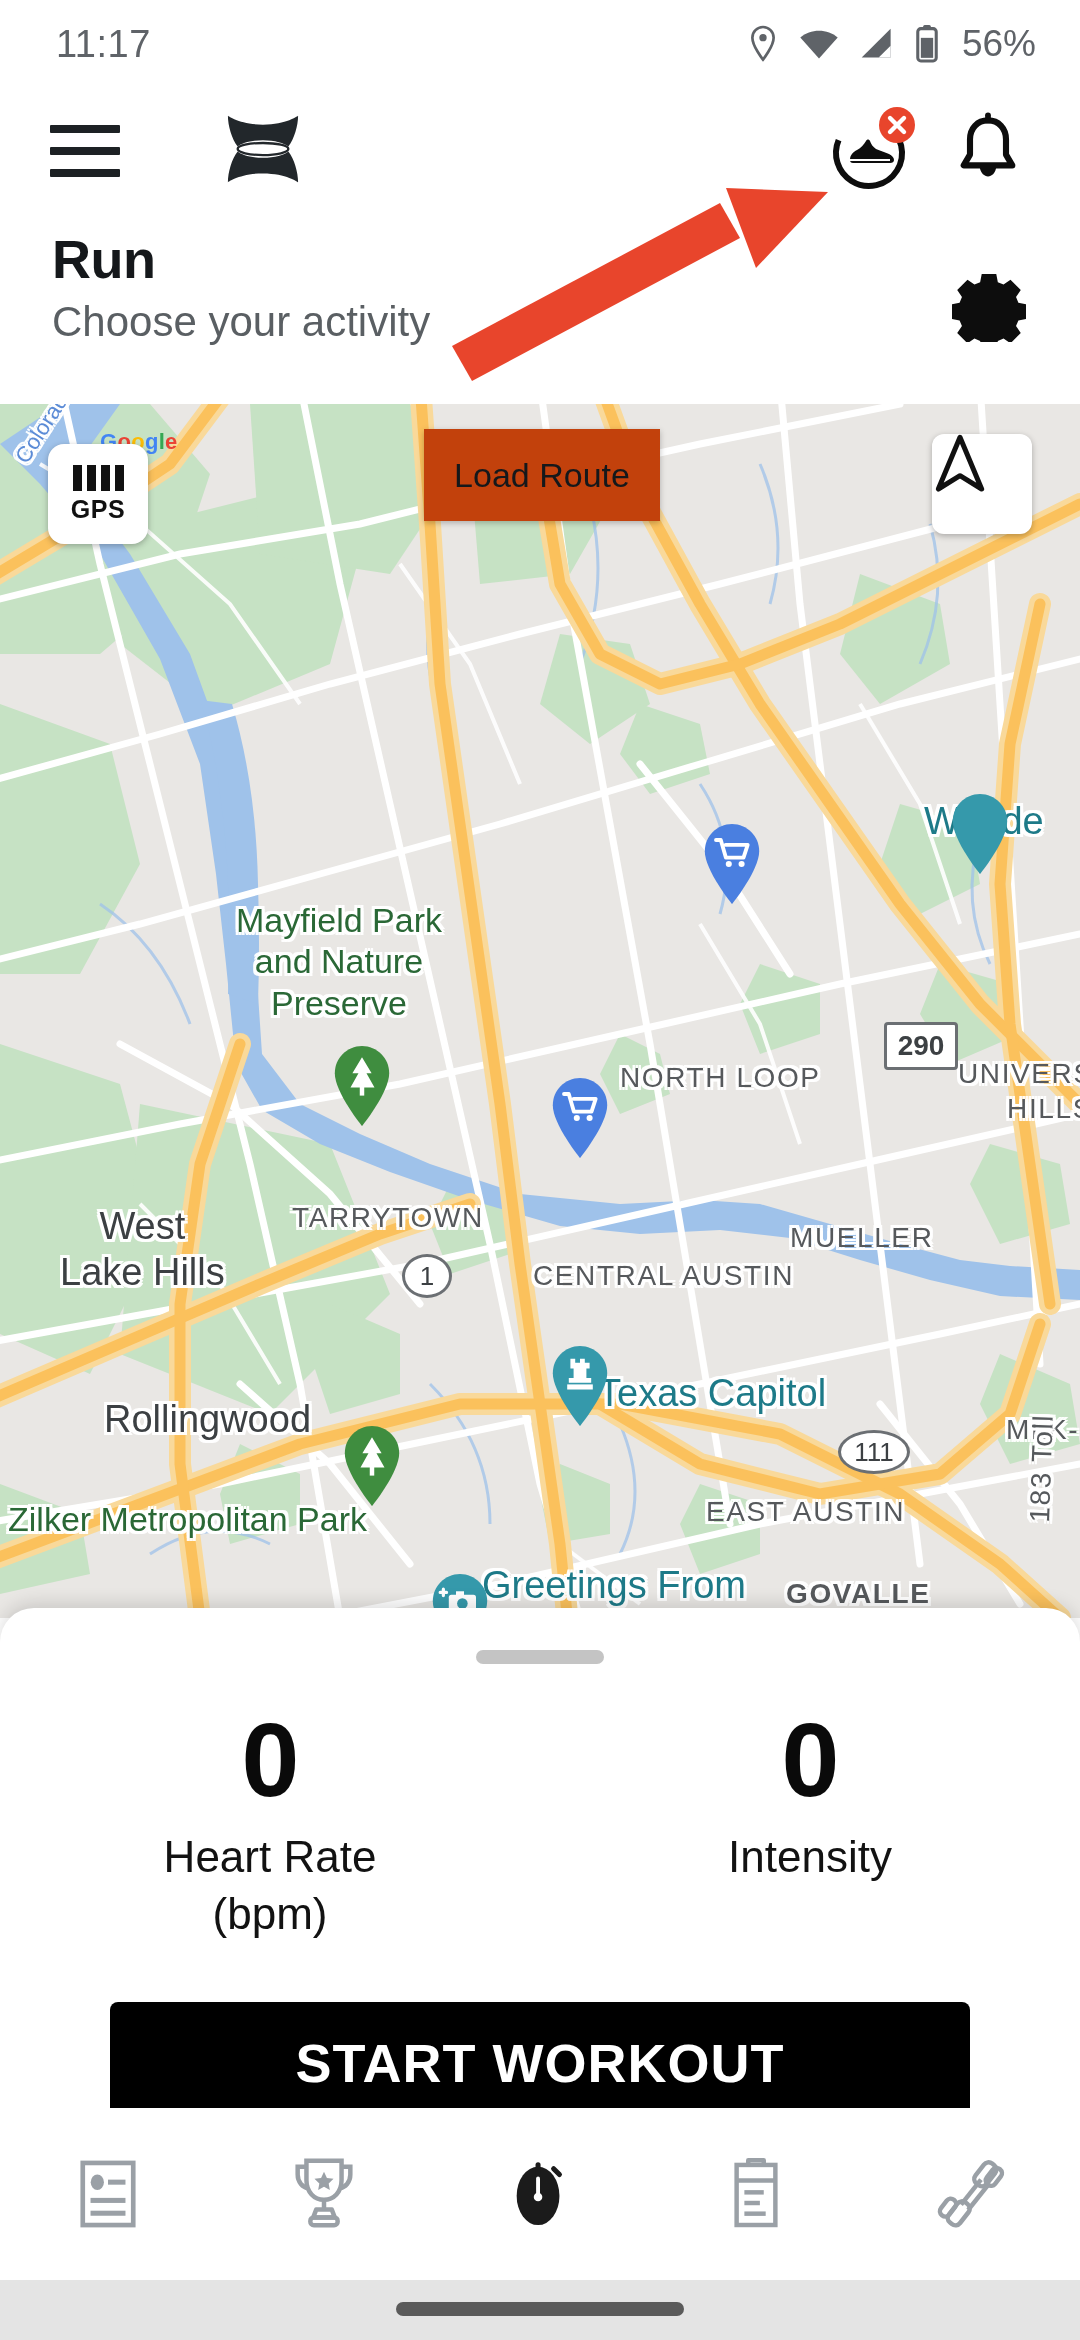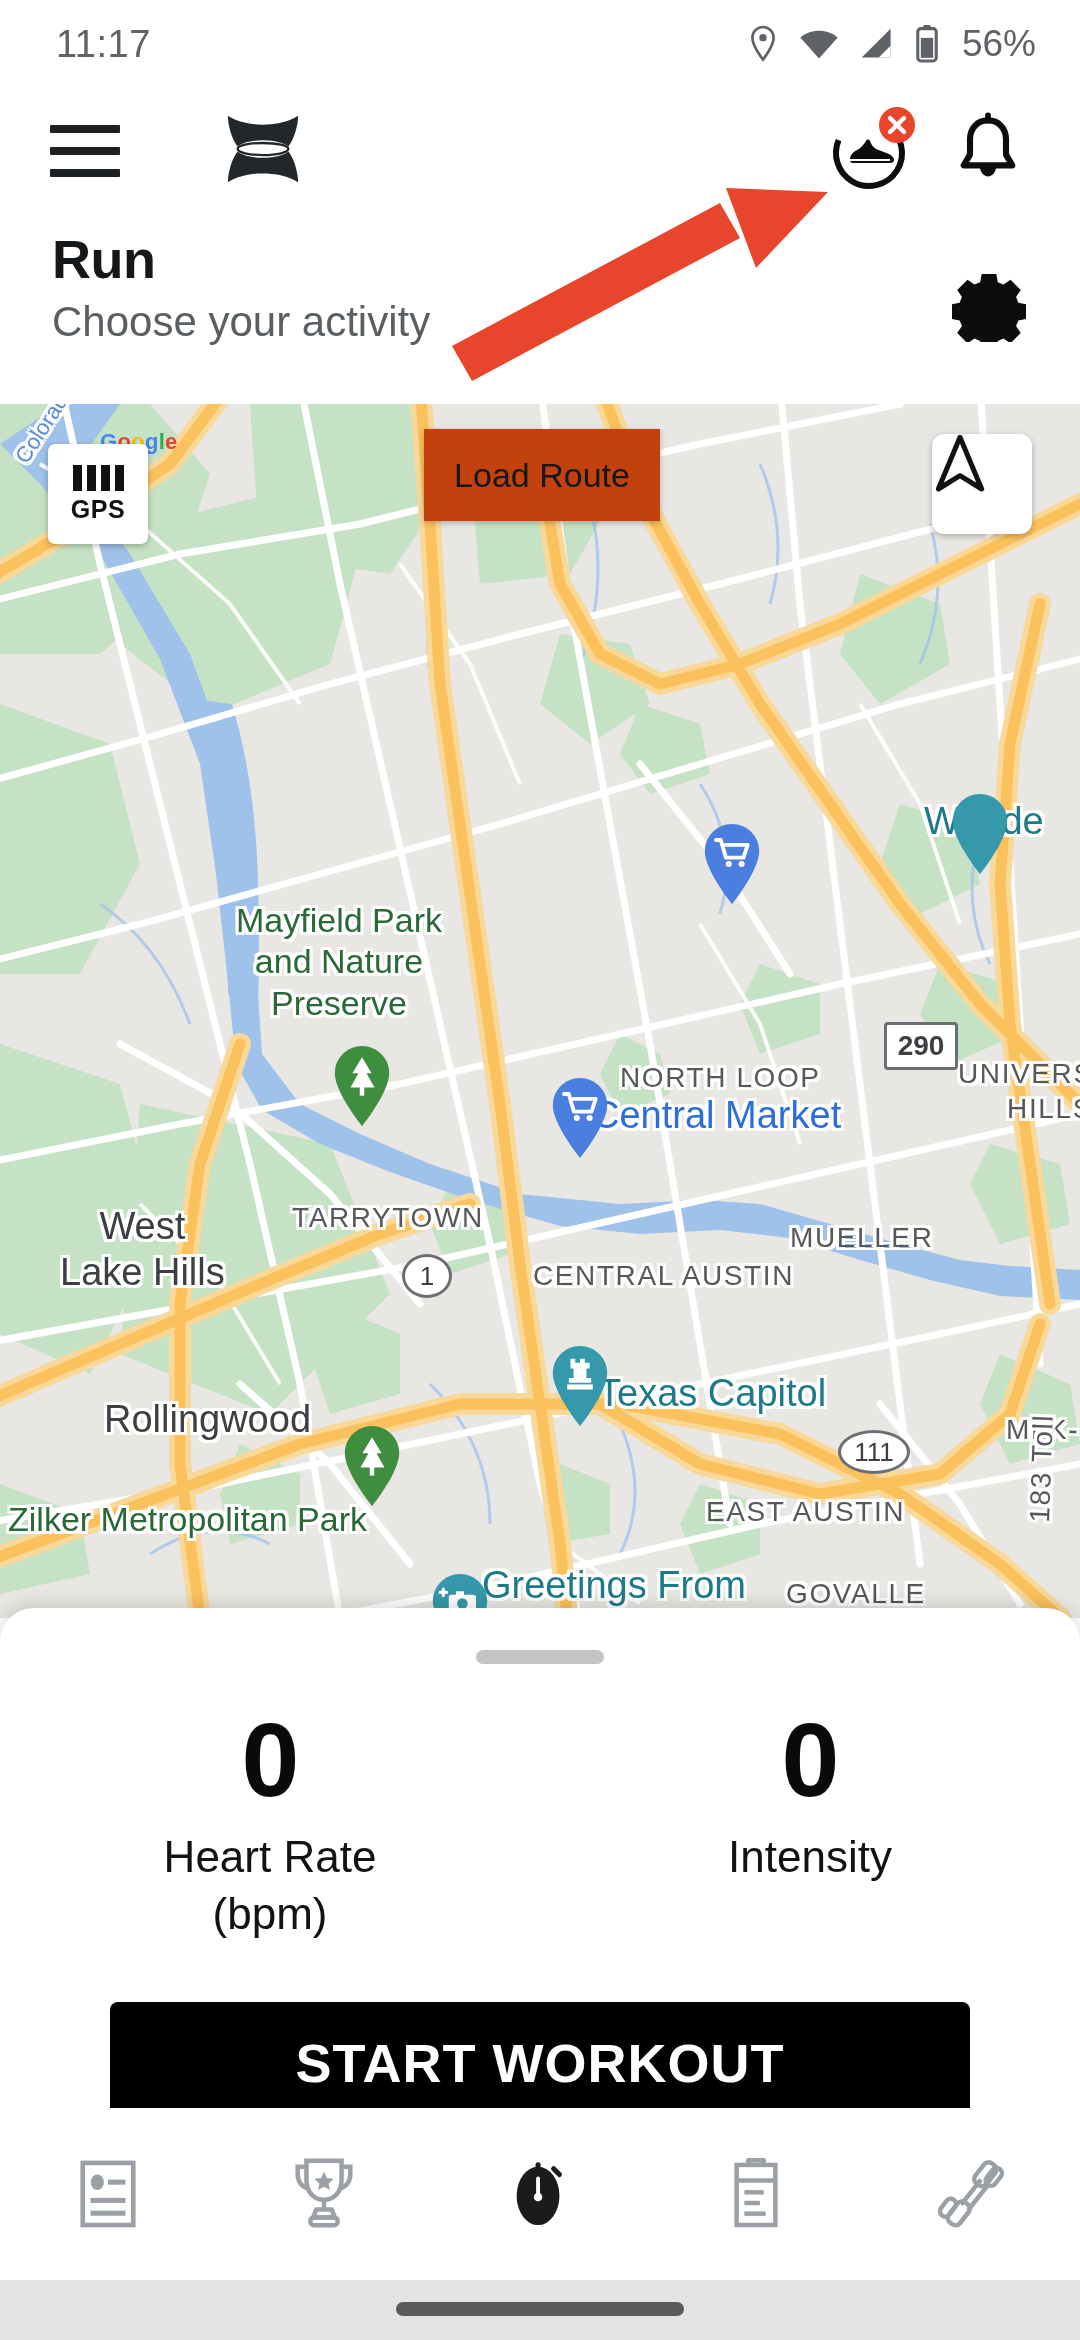--- a/index.html
+++ b/index.html
@@ -65,21 +65,21 @@
   }
   .lbl-city{ font-size:38px; color:#3c4043; }
   .lbl-hood{ font-size:28px; color:#56595c; letter-spacing:1.6px; }
   .lbl-park{ font-size:34px; color:#2a6836; }
   .lbl-poi-blue{ font-size:38px; color:#2b6ddd; }
   .lbl-poi-teal{ font-size:38px; color:#1d7a88; }
   .lbl-water{ font-size:22px; color:#5b8bd6; }
 
   .gps-chip{
     position:absolute; left:48px; top:40px; width:100px; height:100px;
-    background:#fff; border-radius:7px; box-shadow:0 2px 6px rgba(0,0,0,.28);
+    background:#fff; border-radius:16px; box-shadow:0 2px 6px rgba(0,0,0,.28);
     display:flex; flex-direction:column; align-items:center; justify-content:center; gap:4px;
   }
   .gps-bars{ display:flex; gap:5px; }
   .gps-bars i{ display:block; width:9px; height:26px; background:#111; }
   .gps-text{ font-size:25px; font-weight:700; color:#111; letter-spacing:.5px; }
 
   .load-route{
     position:absolute; left:424px; top:25px; width:236px; height:92px;
     background:#c2410c; box-shadow:0 2px 6px rgba(0,0,0,.25);
     display:flex; align-items:center; justify-content:center;
@@ -338,37 +338,36 @@
     </svg>
   </div>
 
   <div class="map-label lbl-water" style="left:10px; top:50px; transform:rotate(-57deg); transform-origin:left top;">Colorado River</div>
 
   <div class="map-label lbl-park" style="left:236px; top:496px; text-align:center; line-height:1.22;">Mayfield Park<br>and Nature<br>Preserve</div>
 
   <div class="map-label lbl-poi-teal" style="left:924px; top:396px;">Wonde</div>
 
   <div class="map-label lbl-hood" style="left:620px; top:658px;">NORTH LOOP</div>
-  <div class="map-label lbl-poi-blue" style="left:592px; top:690px;">Central Market</div>
   <div class="map-label lbl-hood" style="left:958px; top:652px; text-align:center; line-height:1.26;">UNIVERSITY<br>HILLS</div>
 
   <div class="map-label lbl-city" style="left:60px; top:800px; text-align:center; line-height:1.2;">West<br>Lake Hills</div>
   <div class="map-label lbl-hood" style="left:292px; top:798px;">TARRYTOWN</div>
   <div class="map-label lbl-hood" style="left:524px; top:856px;margin-left:9px;">CENTRAL AUSTIN</div>
   <div class="map-label lbl-hood" style="left:790px; top:818px;">MUELLER</div>
 
   <div class="map-label lbl-city" style="left:104px; top:994px;">Rollingwood</div>
   <div class="map-label lbl-poi-teal" style="left:598px; top:968px;">Texas Capitol</div>
   <div class="map-label lbl-hood" style="left:1006px; top:1010px;text-align:center;">MLK-</div>
   <div class="map-label lbl-hood" style="left:1024px; top:1118px; transform:rotate(-88deg); transform-origin:left top;">183 Toll</div>
   <div class="map-label lbl-hood" style="left:706px; top:1092px;">EAST AUSTIN</div>
 
   <div class="map-label lbl-park" style="left:8px; top:1096px;">Zilker Metropolitan Park</div>
   <div class="map-label lbl-poi-teal" style="left:482px; top:1158px; line-height:1.22;">Greetings From<br>Austin Mural</div>
-  <div class="map-label lbl-hood" style="left:786px; top:1174px;">GOVALLE</div>
+  <div class="map-label lbl-hood" style="left:786px; top:1174px;font-weight:bold;">GOVALLE</div>
   <div class="map-label lbl-park" style="left:-10px; top:1206px; line-height:1.22;">ton Creek<br>reenbelt</div>
 
   <div class="pin" style="left:330px; top:640px;">
     <svg width="64" height="84" viewBox="0 0 40 52">
       <path d="M20 1C10.6 1 3 8.6 3 18c0 12 17 33 17 33s17-21 17-33C37 8.6 29.4 1 20 1z" fill="#3f8d3f"></path>
       <path d="M20 8l6 10h-3.2l5 9h-15l5-9H14z" fill="#fff"></path>
       <rect x="18.6" y="26" width="2.8" height="6" fill="#fff"></rect>
     </svg>
   </div>
   <div class="pin" style="left:340px; top:1020px;">

